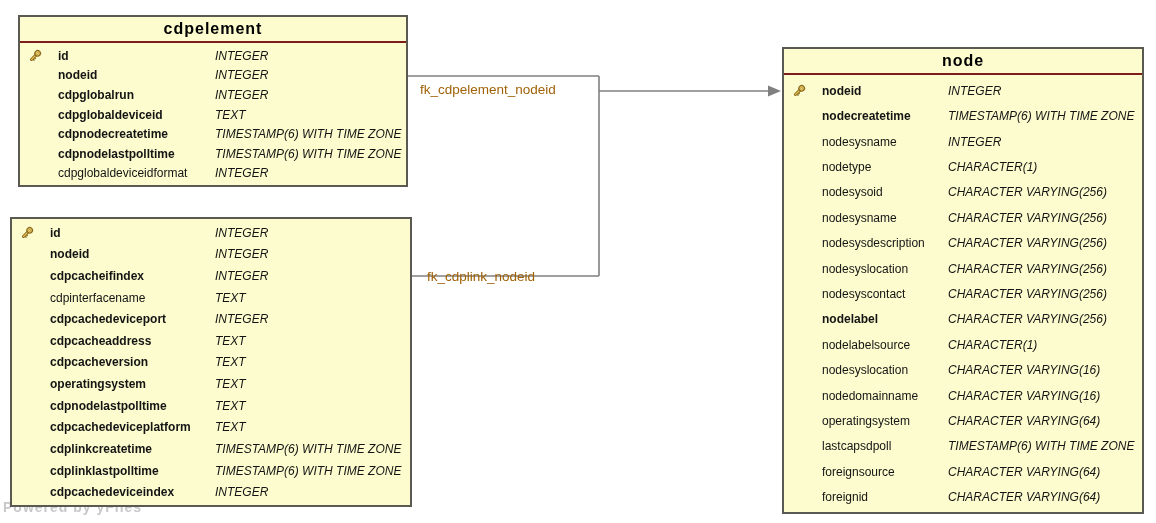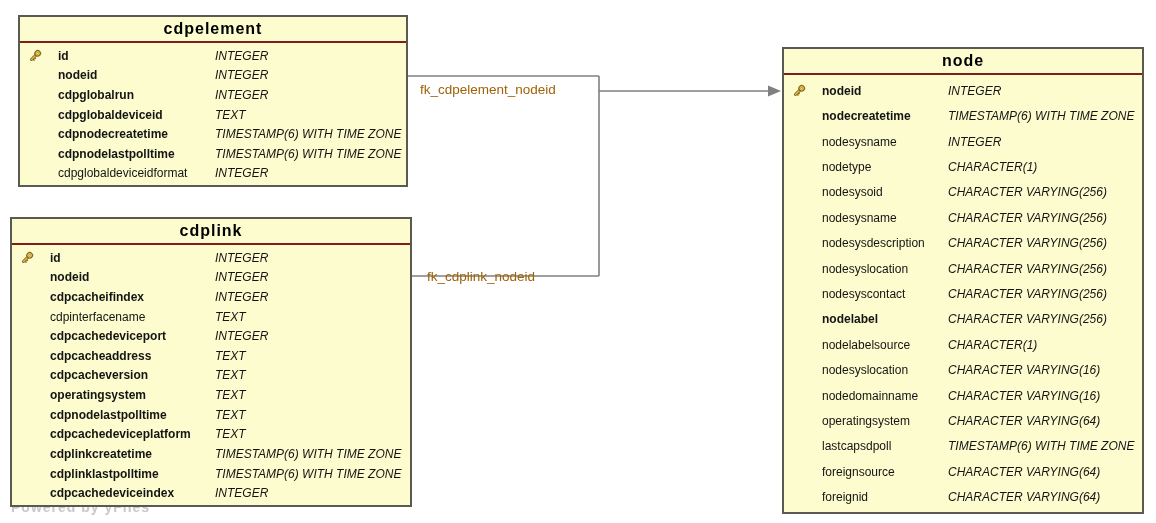--- a/index.html
+++ b/index.html
@@ -2,21 +2,21 @@
 <html><head>
 <meta charset="utf-8">
 <style>
   html,body { margin:0; padding:0; background:#ffffff; }
   .canvas {
     position:relative; width:1156px; height:523px; background:#ffffff;
     font-family:"Liberation Sans", sans-serif; overflow:hidden;
   }
   .watermark {
     position:absolute; left:3px; top:499px; z-index:0;
-    font-size:14px; font-weight:bold; letter-spacing:1px; color:#c8c8c8;margin-left:8px;
+    font-size:14px; font-weight:bold; letter-spacing:1px; color:#c8c8c8;
   }
   svg.edges { position:absolute; left:0; top:0; z-index:1; }
   .edge-label {
     position:absolute; z-index:1; font-size:13.5px; color:#a16207;
     white-space:nowrap;
   }
   #lbl-fk-cdpelement { left:420px; top:82px; }
   #lbl-fk-cdplink    { left:427px; top:269px; }
 
   .etable {
@@ -101,21 +101,20 @@
         </div>
         <div class="row">
           <span class="keycell"></span>
           <span class="namecell">cdpglobaldeviceidformat</span>
           <span class="typecell">INTEGER</span>
         </div>
       </div>
   </div>
 
   <div class="etable" id="t-cdplink">
-    <div class="thead">cdplink</div>
     <div class="rows">
         <div class="row">
           <span class="keycell">
             <svg width="15" height="15" viewBox="0 0 15 15">
               <g transform="rotate(-45 7.5 7.5)">
                 <line x1="1.8" y1="7.5" x2="8" y2="7.5" stroke="#8a6a22" stroke-width="3" stroke-linecap="round"></line>
                 <line x1="3.2" y1="8.6" x2="3.2" y2="10.4" stroke="#8a6a22" stroke-width="1.5"></line>
                 <line x1="5.2" y1="8.6" x2="5.2" y2="10" stroke="#8a6a22" stroke-width="1.5"></line>
                 <line x1="2" y1="7.5" x2="8" y2="7.5" stroke="#eac653" stroke-width="1.3" stroke-linecap="round"></line>
                 <circle cx="10.6" cy="7.5" r="2.8" fill="#eac653" stroke="#8a6a22" stroke-width="1.2"></circle>

